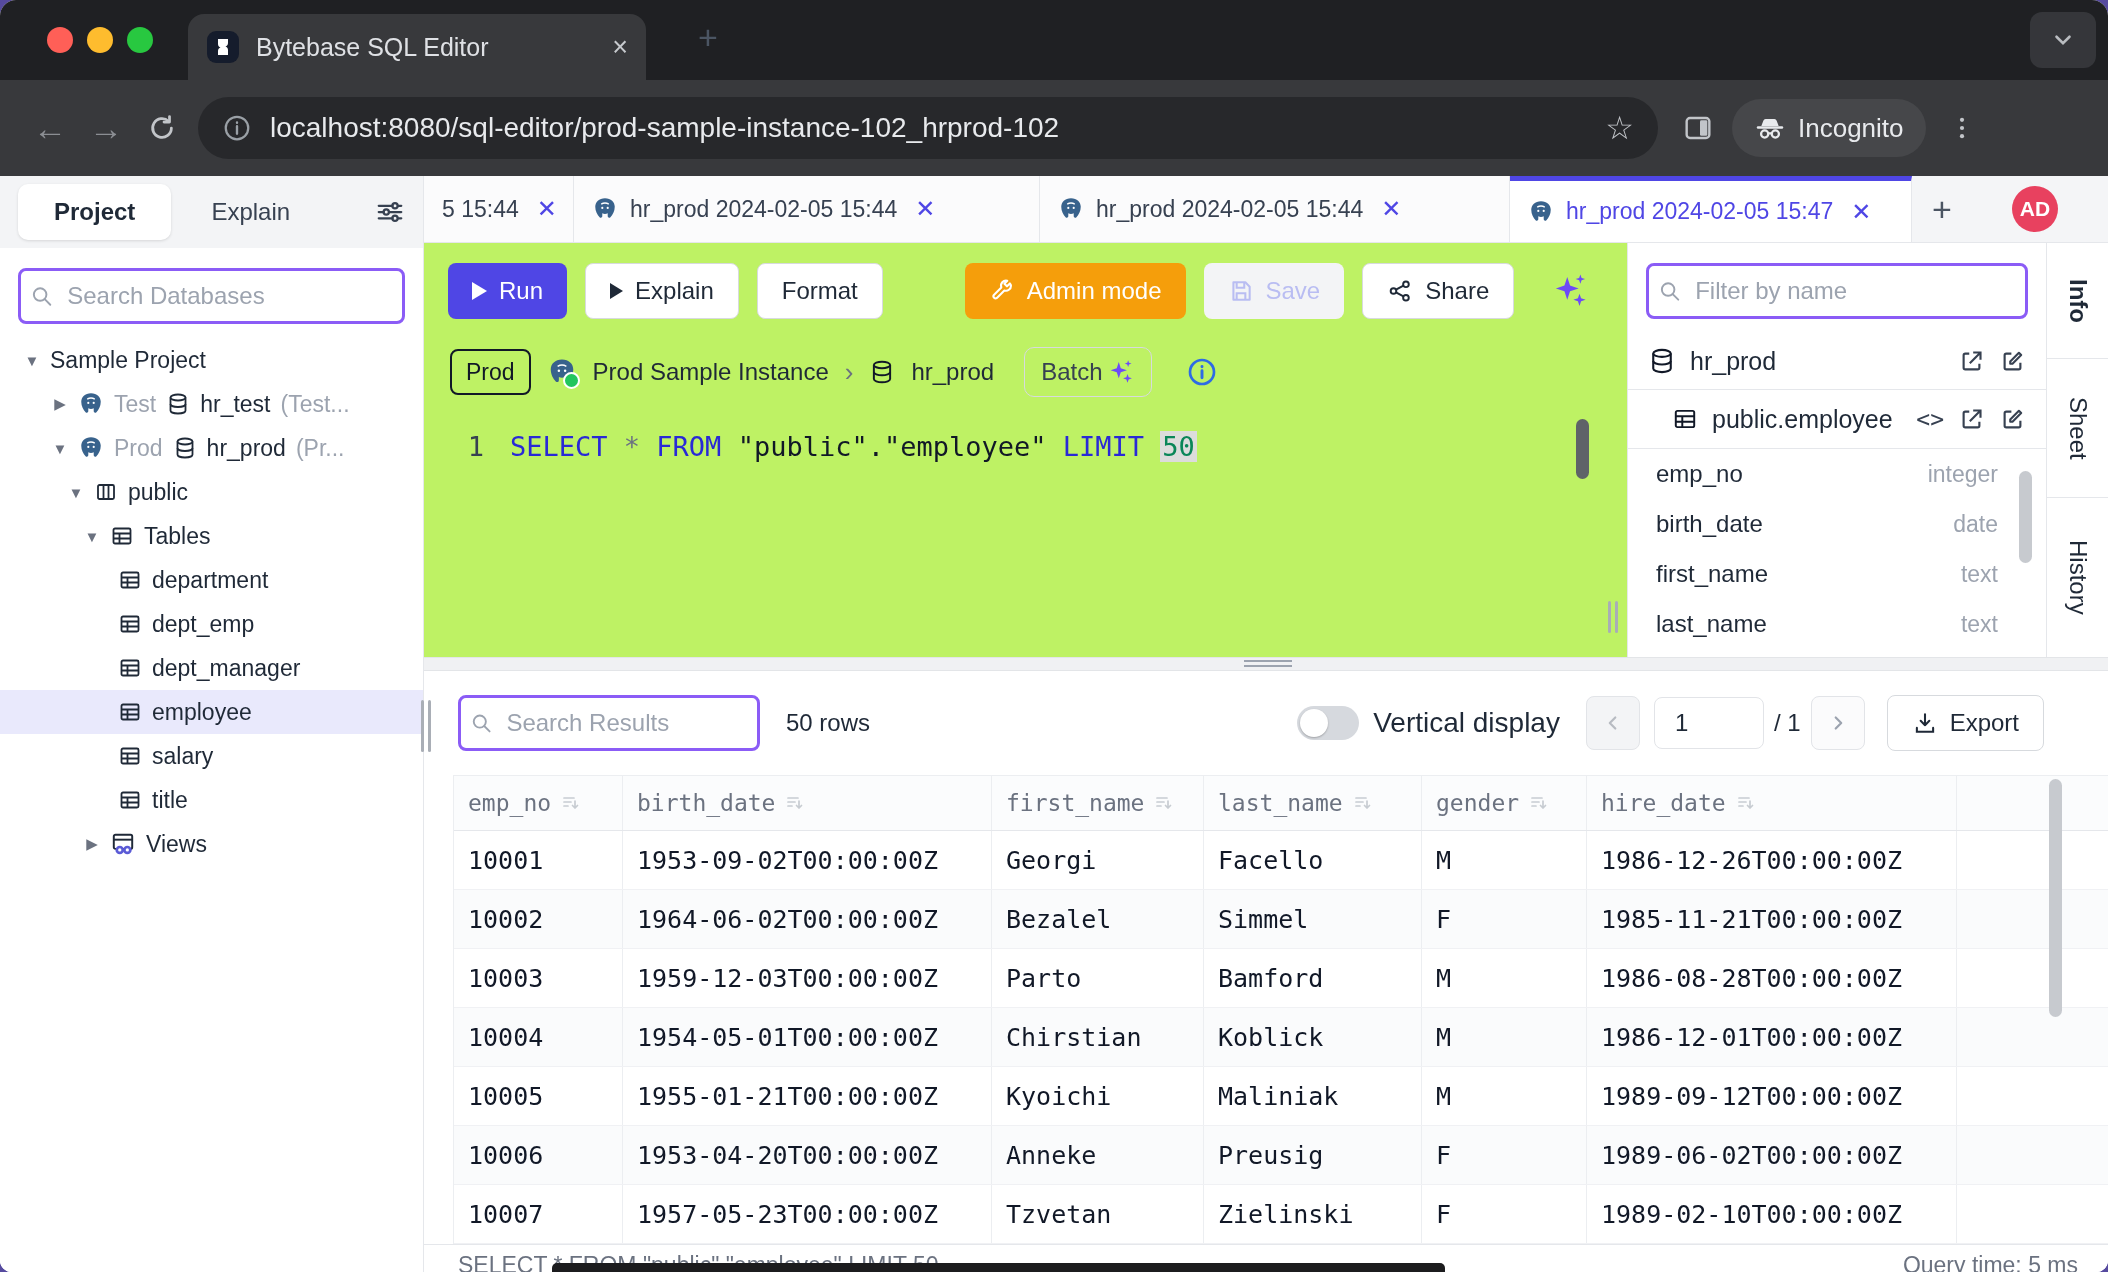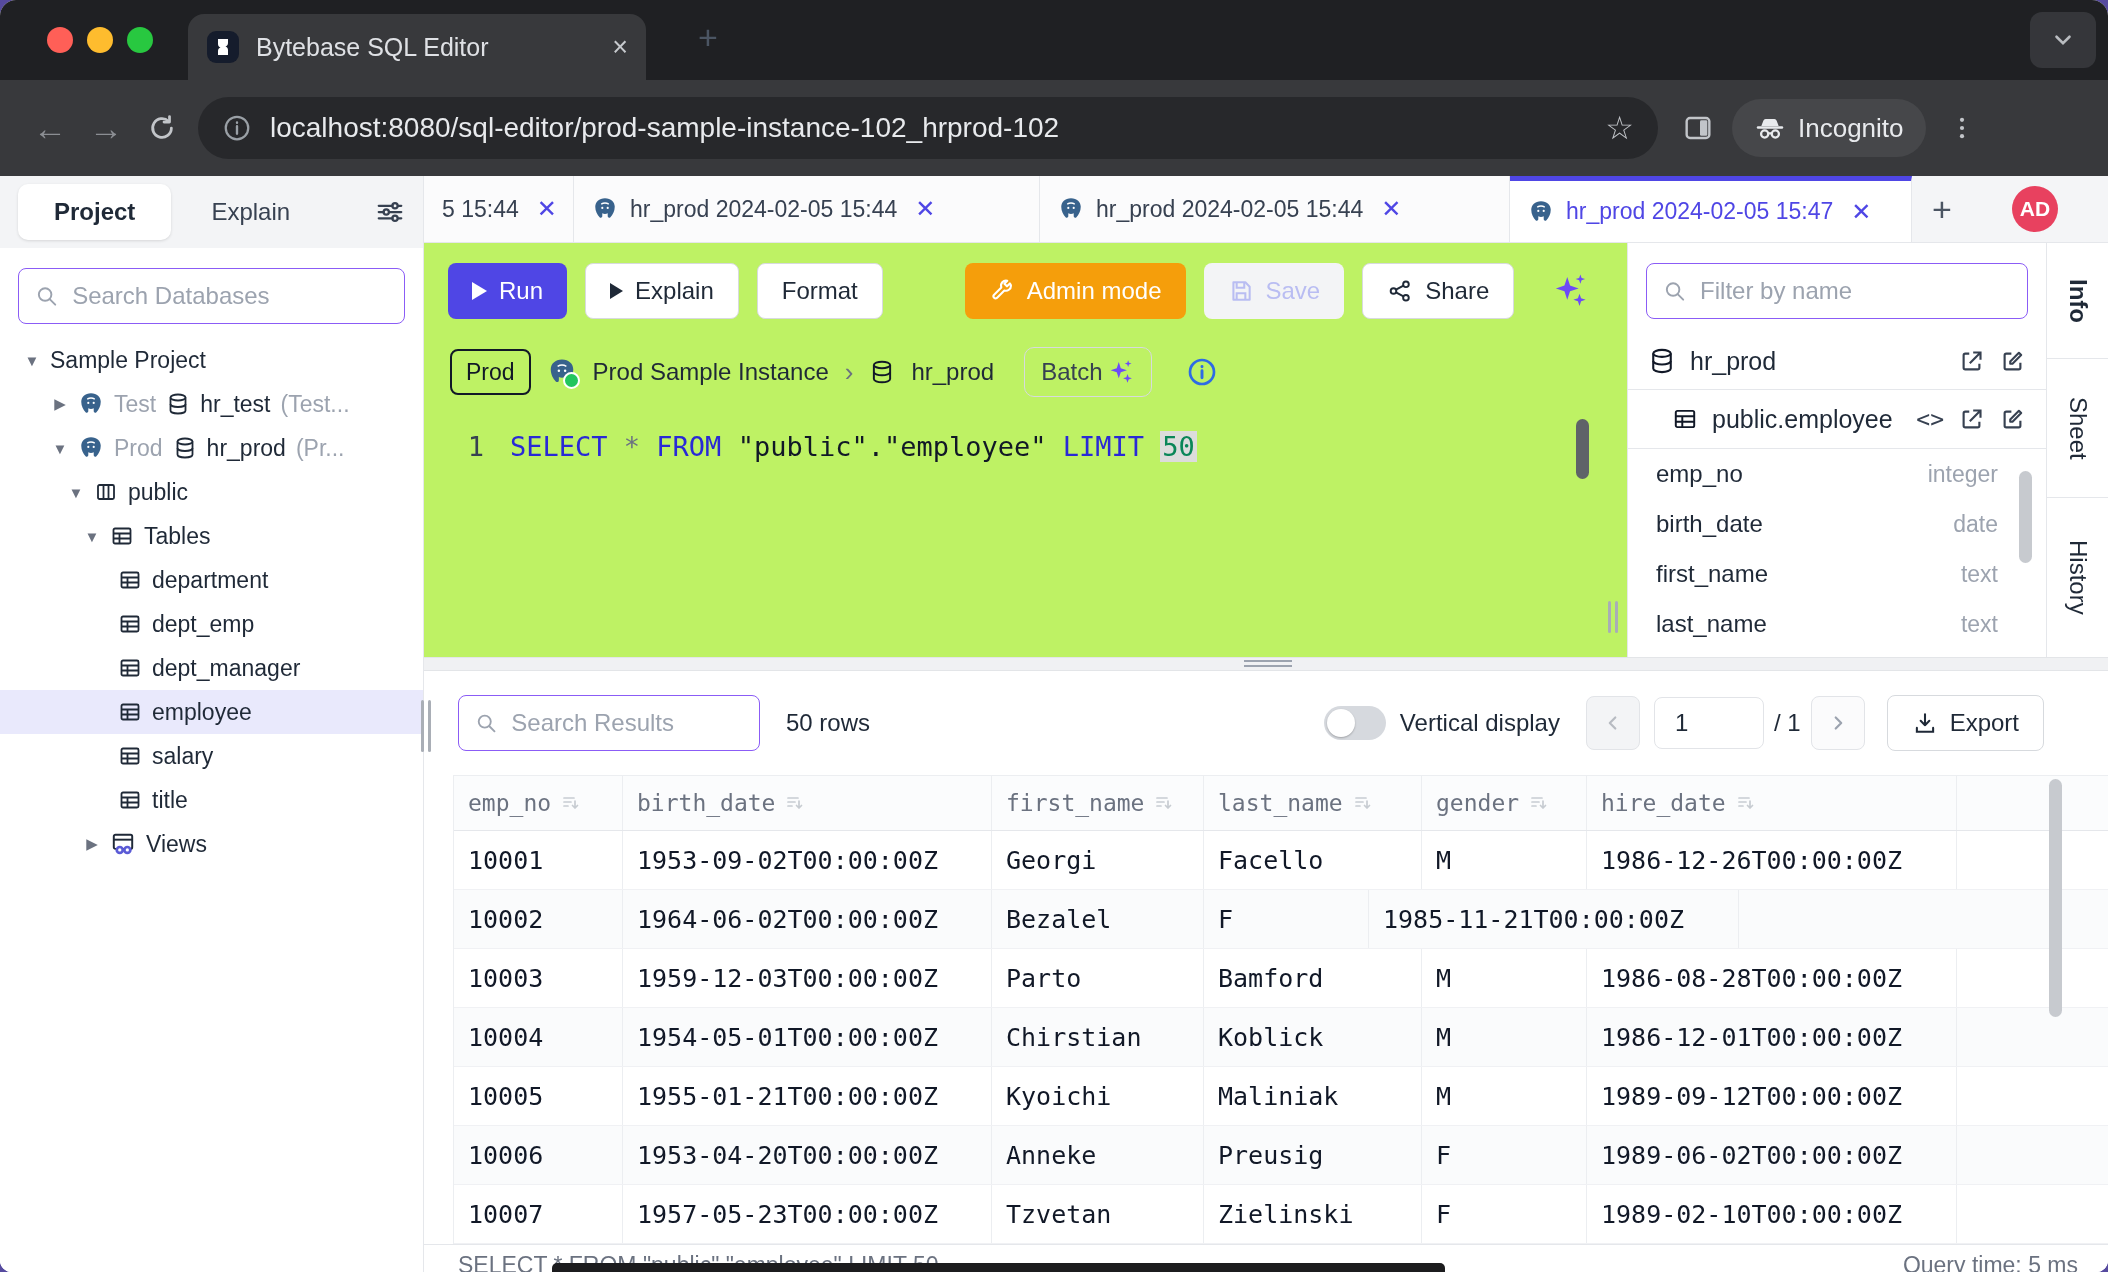--- a/index.html
+++ b/index.html
@@ -19,21 +19,21 @@
   .incog{height:58px;background:#46474a;border-radius:29px;display:flex;align-items:center;padding:0 22px;margin-left:18px;color:#e8eaed;font-size:26px;gap:12px}
   .chevbtn{position:absolute;right:12px;top:12px;width:66px;height:56px;background:#35363a;border-radius:12px;display:flex;align-items:center;justify-content:center}
   
   .app{position:absolute;left:0;top:176px;right:0;bottom:0;background:#fff;display:flex}
   
   .sidebar{width:424px;flex:0 0 424px;border-right:1px solid #e5e7eb;box-sizing:border-box;display:flex;flex-direction:column;background:#fff}
   .side-head{height:72px;background:#f3f4f6;display:flex;align-items:center;padding:0 18px;flex:0 0 72px}
   .proj-pill{background:#fff;border-radius:10px;height:56px;display:flex;align-items:center;padding:0 36px;font-size:24px;font-weight:600;color:#1f2937;box-shadow:0 1px 3px rgba(0,0,0,.12)}
   .inst-lbl{font-size:24px;color:#374151;margin-left:40px}
   .side-search{padding:20px 18px 14px 18px}
-  .inputbox{border:1px solid #8b5cf6;border-radius:8px;height:56px;display:flex;align-items:center;padding:0 16px;background:#fff;box-sizing:border-box}
+  .inputbox{border:3px solid #8b5cf6;border-radius:8px;height:56px;display:flex;align-items:center;padding:0 9px;background:#fff;box-sizing:border-box}
   .inputbox input{border:none;outline:none;font-size:24px;color:#1f2937;margin-left:12px;width:100%;font-family:"Liberation Sans",sans-serif;background:transparent}
   .inputbox input::placeholder{color:#9ca3af}
   .tree{font-size:23px;color:#1f2937}
   .trw{height:44px;display:flex;align-items:center;gap:10px;white-space:nowrap;overflow:hidden}
   .trw .dim{color:#9ca3af}
   .caret{width:16px;color:#6b7280;font-size:15px;text-align:center;flex:0 0 16px}
   .sel{background:#e9e9fc}
   .drag-v{position:absolute;left:421px;top:700px;display:flex;gap:4px}
   .drag-v i{display:block;width:3px;height:52px;background:#a9aeb6;border-radius:2px}
   
@@ -81,21 +81,21 @@
   
   .hdivider{height:12px;flex:0 0 12px;background:#f0f1f3;border-top:1px solid #e3e5e8;border-bottom:1px solid #e3e5e8;position:relative}
   .drag-h{position:absolute;left:820px;top:2px;display:flex;flex-direction:column;gap:3px}
   .drag-h i{display:block;width:48px;height:2px;background:#9ca3af}
   
   .results{flex:1;display:flex;flex-direction:column;min-width:0;background:#fff}
   .res-toolbar{height:104px;flex:0 0 104px;display:flex;align-items:center;padding:0 64px 0 34px}
   .rowcount{font-size:24px;color:#1f2937;margin-left:26px}
   .toggle{width:62px;height:34px;border-radius:17px;background:#d6d9de;position:relative;margin-left:auto}
   .toggle .knob{position:absolute;left:3px;top:3px;width:28px;height:28px;border-radius:50%;background:#fff;box-shadow:0 1px 2px rgba(0,0,0,.25)}
-  .tog-lbl{font-size:24px;color:#1f2937;margin-left:14px}
+  .tog-lbl{font-size:28px;color:#1f2937;margin-left:14px}
   .pagebtn{width:52px;height:52px;border-radius:8px;border:1px solid #e2e4e8;background:#f3f4f6;display:flex;align-items:center;justify-content:center;color:#b7bbc2}
   .pagebtn.nxt{background:#fbfbfc;color:#9ca3af}
   .pageinput{width:110px;height:52px;border:1px solid #e2e4e8;border-radius:8px;font-size:24px;color:#1f2937;padding:0 0 0 20px;outline:none;font-family:"Liberation Sans",sans-serif;box-sizing:border-box}
   .slash{font-size:24px;color:#1f2937;margin:0 10px}
   
   .res-table{flex:1;margin-left:29px;position:relative;overflow:hidden;border-left:1px solid #eceef1}
   .thead{display:flex;height:54px;background:#fbfcfd;border-top:1px solid #eceef1;border-bottom:1px solid #e5e7eb}
   .thcell{display:flex;align-items:center;gap:10px;padding-left:14px;box-sizing:border-box;font-family:"DejaVu Sans Mono",monospace;font-size:23px;color:#6b7280;border-right:1px solid #eceef1;overflow:hidden;white-space:nowrap}
   .trow{display:flex;height:58px;border-bottom:1px solid #f0f1f4}
   .trow:nth-child(even){background:#fafbfc}
@@ -626,20 +626,21 @@
                 <div class="tcell c2">Georgi</div>
                 <div class="tcell c3">Facello</div>
                 <div class="tcell c4">M</div>
                 <div class="tcell c5">1986-12-26T00:00:00Z</div>
                 <div class="tcell cf"></div>
               </div>
               <div class="trow">
                 <div class="tcell c0">10002</div>
                 <div class="tcell c1">1964-06-02T00:00:00Z</div>
                 <div class="tcell c2">Bezalel</div>
+                <div class="tcell c3">Simmel</div>
                 <div class="tcell c4">F</div>
                 <div class="tcell c5">1985-11-21T00:00:00Z</div>
                 <div class="tcell cf"></div>
               </div>
               <div class="trow">
                 <div class="tcell c0">10003</div>
                 <div class="tcell c1">1959-12-03T00:00:00Z</div>
                 <div class="tcell c2">Parto</div>
                 <div class="tcell c3">Bamford</div>
                 <div class="tcell c4">M</div>

